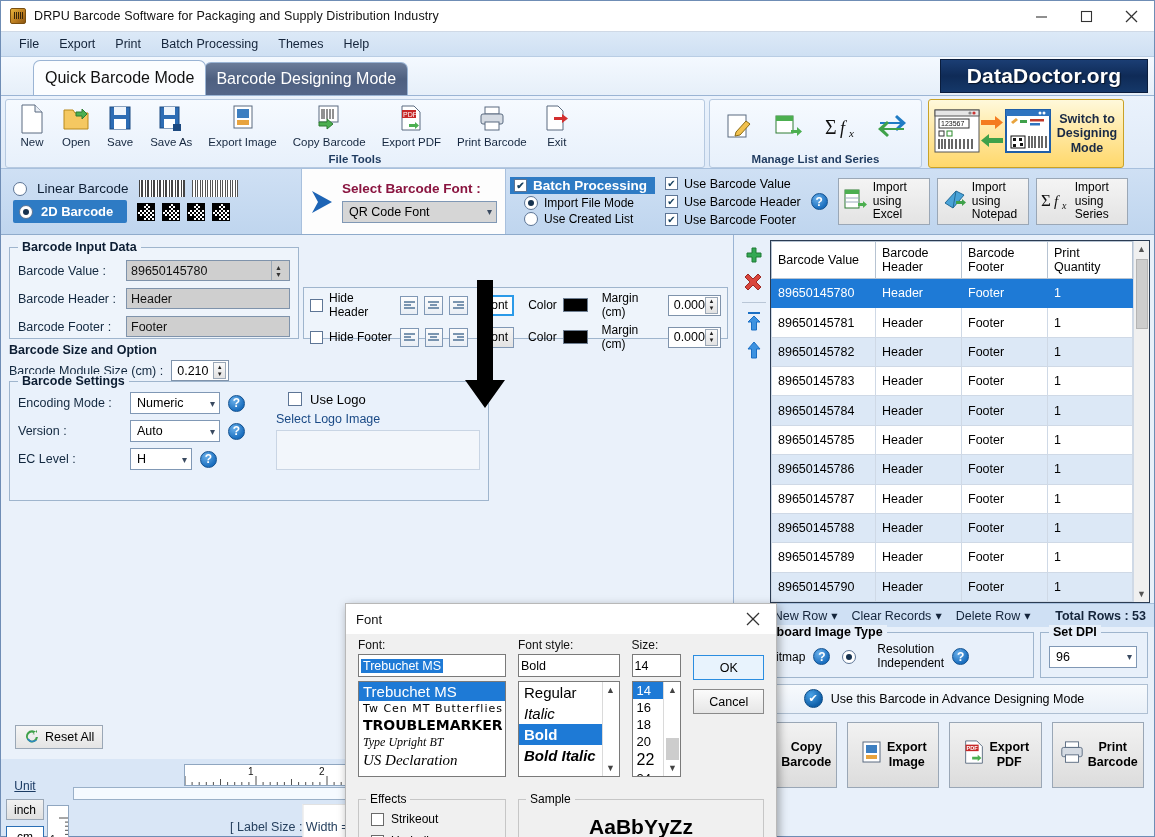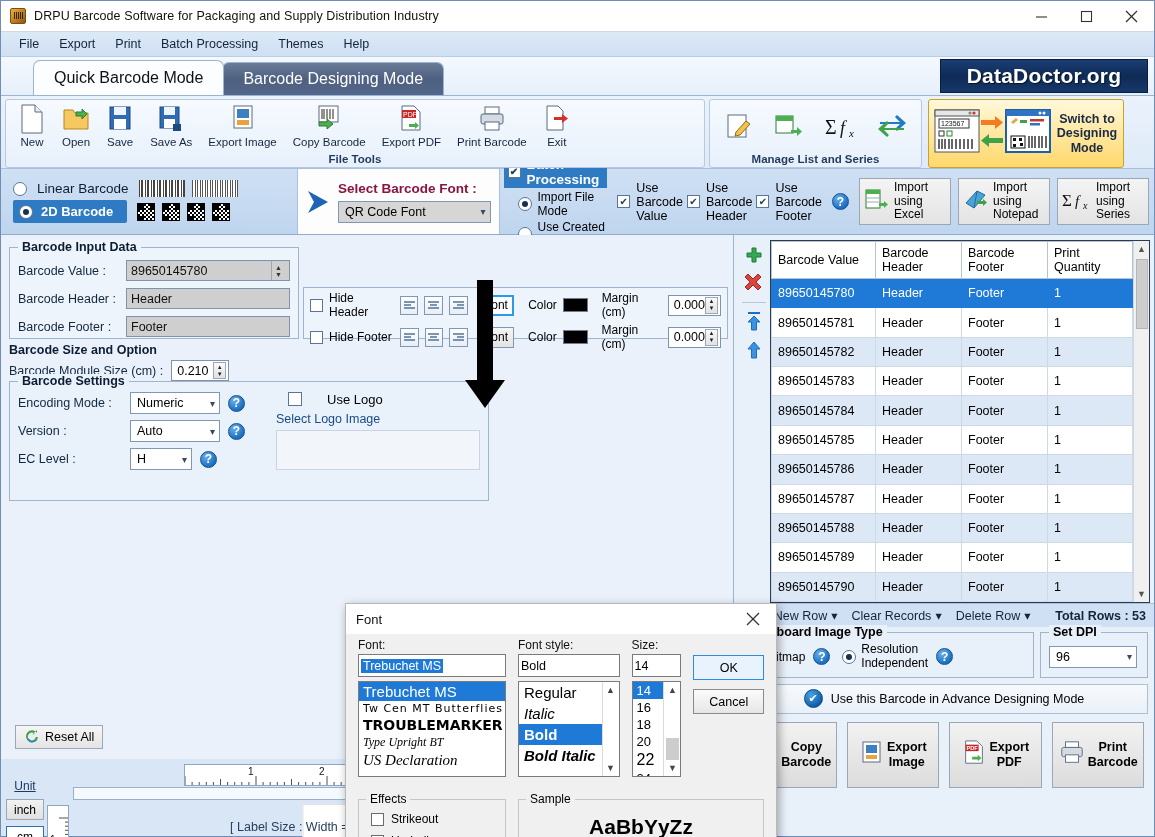--- a/index.html
+++ b/index.html
@@ -50,21 +50,21 @@
   }
   .menu-item { padding:3px 10px; font-size:12.5px; color:#14243a; }
   
   .tabbar {
     flex:none; height:39px; position:relative;
     background:linear-gradient(180deg,#f4f9ff 0%,#e6eff9 100%);
     display:flex; align-items:flex-end; padding-left:32px;
     border-bottom:1px solid #9ab4d4;
   }
   .tab {
-    height:33px; padding:0 20px; display:flex; align-items:center;
+    height:33px; padding:0 11px; display:flex; align-items:center;
     border:1px solid #9ab4d4; border-bottom:none;
     border-radius:7px 7px 0 0; font-size:16px;
     position:relative; margin-right:-2px;
   }
   .tab.active {
     background:#fbfdff; color:#111; z-index:3; height:35px;
     font-weight:400;
   }
   .tab.inactive {
     background:linear-gradient(180deg,#6b7c99 0%,#4e6080 50%,#55678a 100%);
@@ -163,21 +163,21 @@
     background:#2e7bc4; color:#fff; font-weight:bold; font-size:13.5px;
     padding:1px 8px 1px 4px; display:inline-flex; align-items:center; gap:6px;
     width:fit-content;
   }
   .cbx {
     width:13px; height:13px; border:1px solid #5d7595; background:#fff;
     display:inline-flex; align-items:center; justify-content:center; flex:none;
     font-size:11px; color:#17405f; line-height:1;
   }
   .cbx.on::after{ content:"\2714"; font-size:10px; }
-  .use-col { display:flex; gap:4px; justify-content:center; font-size:12.5px; }
+  .use-col { display:flex; flex-direction:column; gap:4px; justify-content:center; font-size:12.5px; }
   .use-row { display:flex; align-items:center; gap:6px; }
   .helpq {
     width:17px; height:17px; border-radius:50%;
     background:radial-gradient(circle at 35% 30%,#6ab0ea,#1b6fbf 70%);
     color:#fff; font-size:12px; font-weight:bold; display:flex; align-items:center; justify-content:center;
     border:1px solid #11508f; flex:none;
   }
   .imp-btn {
     border:1px solid #9aa7b6; background:linear-gradient(180deg,#f4f4f4,#e3e3e3);
     width:92px; display:flex; align-items:center; gap:4px; padding:2px 4px; font-size:12px;
@@ -838,21 +838,21 @@
             <div style="display:flex; align-items:center; gap:8px;">
               <span class="fld-label" style="width:104px;">EC Level :</span>
               <span class="combo" style="width:62px; background:#fff;">
                 <span>H</span>
                 <span class="car">▾</span>
               </span>
               <span class="helpq">?</span>
             </div>
           </div>
           <div style="flex:1; padding-left:8px;">
-            <div style="display:flex; align-items:flex-start; gap:25px;padding-left:12px;">
+            <div style="display:flex; align-items:flex-start; gap:8px;padding-left:12px;">
               <span class="cbx" style="width:14px;height:14px;"></span>
               <span style="font-size:13px;">Use Logo</span>
             </div>
             <div style="color:#1a4a86; font-size:12.5px; margin-top:5px;">Select Logo Image</div>
             <div style="margin-top:4px; height:40px; border:1px solid #c9d5e4; background:#f2f6fb;"></div>
           </div>
         </div>
       </div>
 
       <div class="reset-btn" style="position:absolute; left:14px; top:490px;">
@@ -1181,21 +1181,21 @@
       </div>
 
       <div class="clipbar">
         <div class="cbgroup" style="flex:1;">
           <span class="gt2">Clipboard Image Type</span>
           <span style="display:flex; align-items:center; gap:5px;">
             <span class="radio"></span>
             <span>Bitmap</span>
           </span>
           <span class="helpq">?</span>
-          <span style="display:flex; align-items:center; gap:5px; margin-left:4px;">
+          <span style="display:flex; align-items:center; gap:21px; margin-left:4px;">
             <span class="radio on"></span>
             <span style="line-height:1.15;">
               <span>Resolution</span><br>
               <span>Independent</span>
             </span>
           </span>
           <span class="helpq">?</span>
         </div>
         <div class="cbgroup" style="width:108px;">
           <span class="gt2">Set DPI</span>

